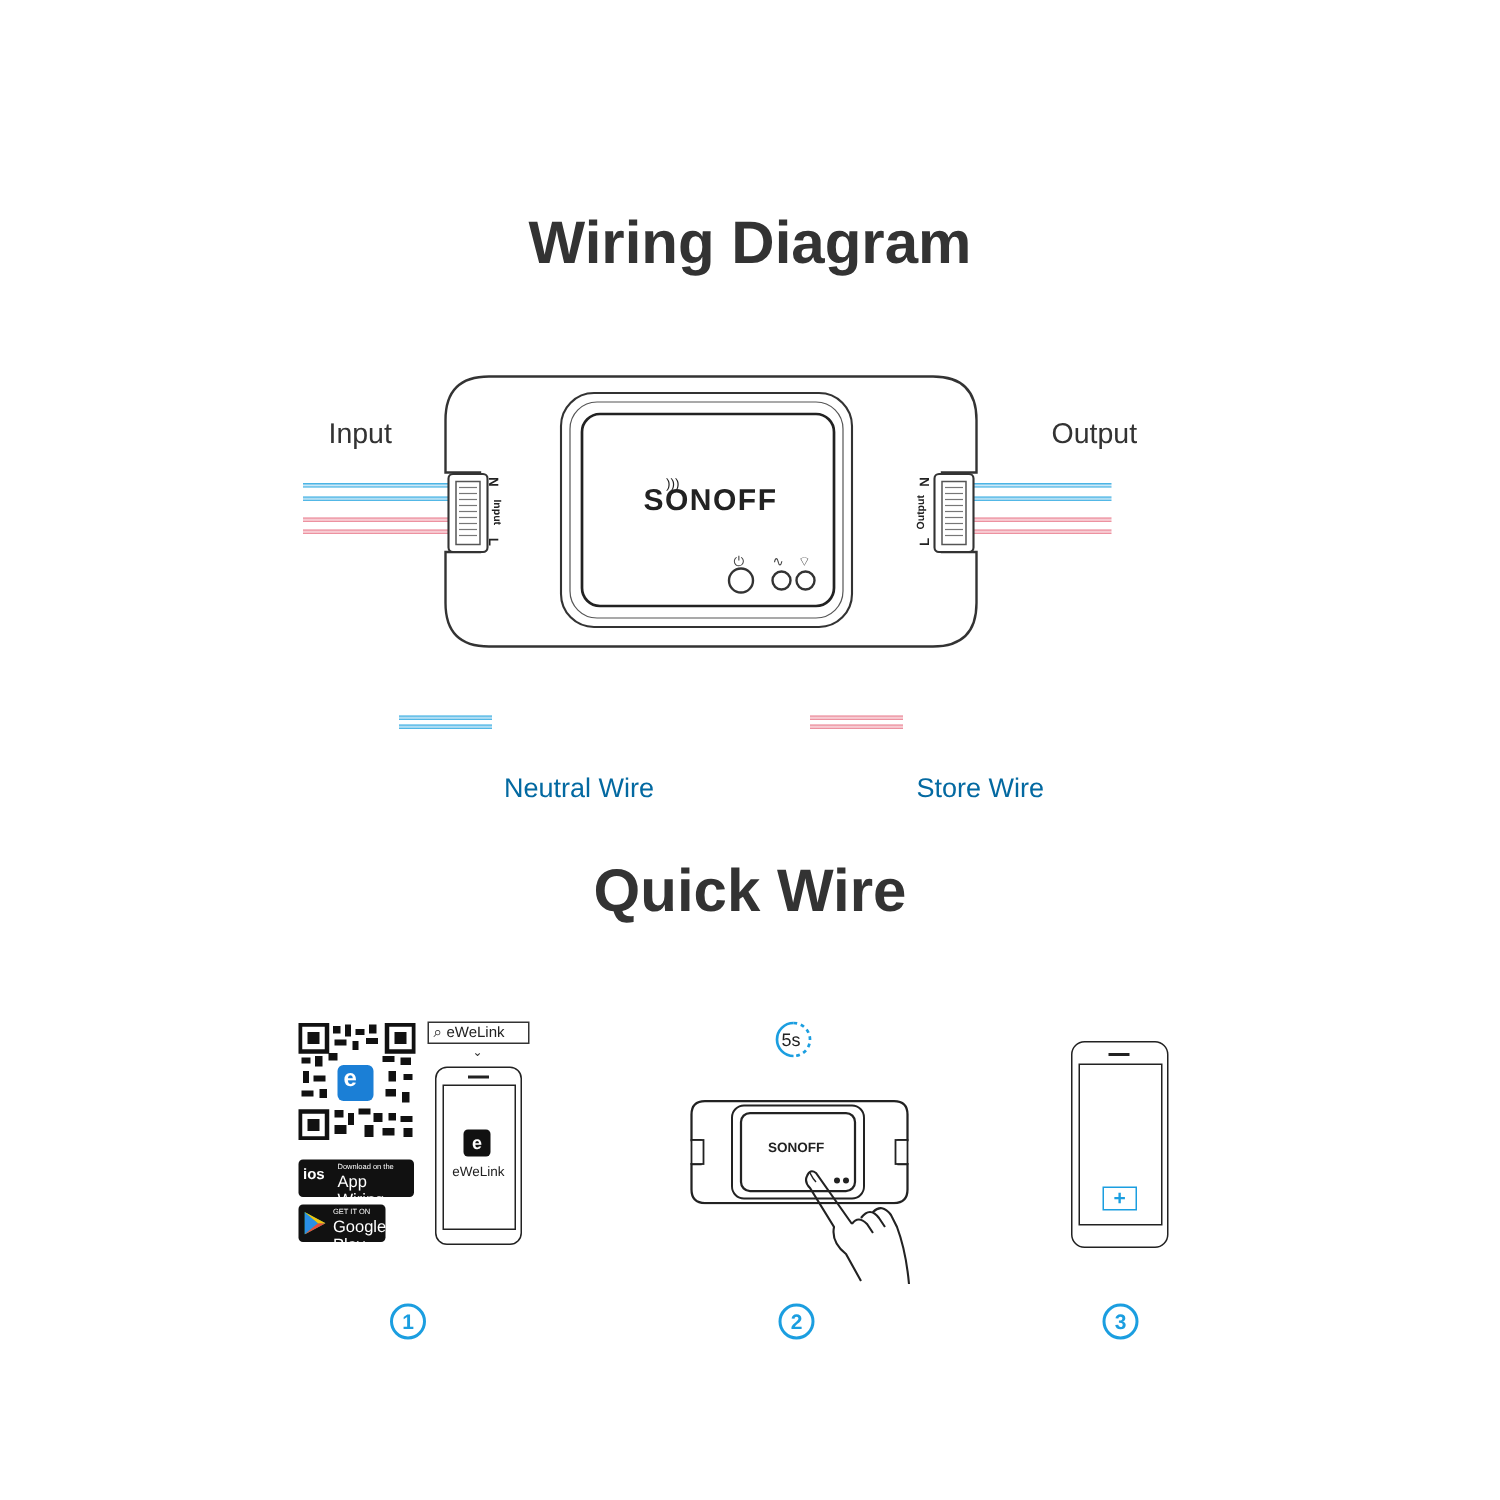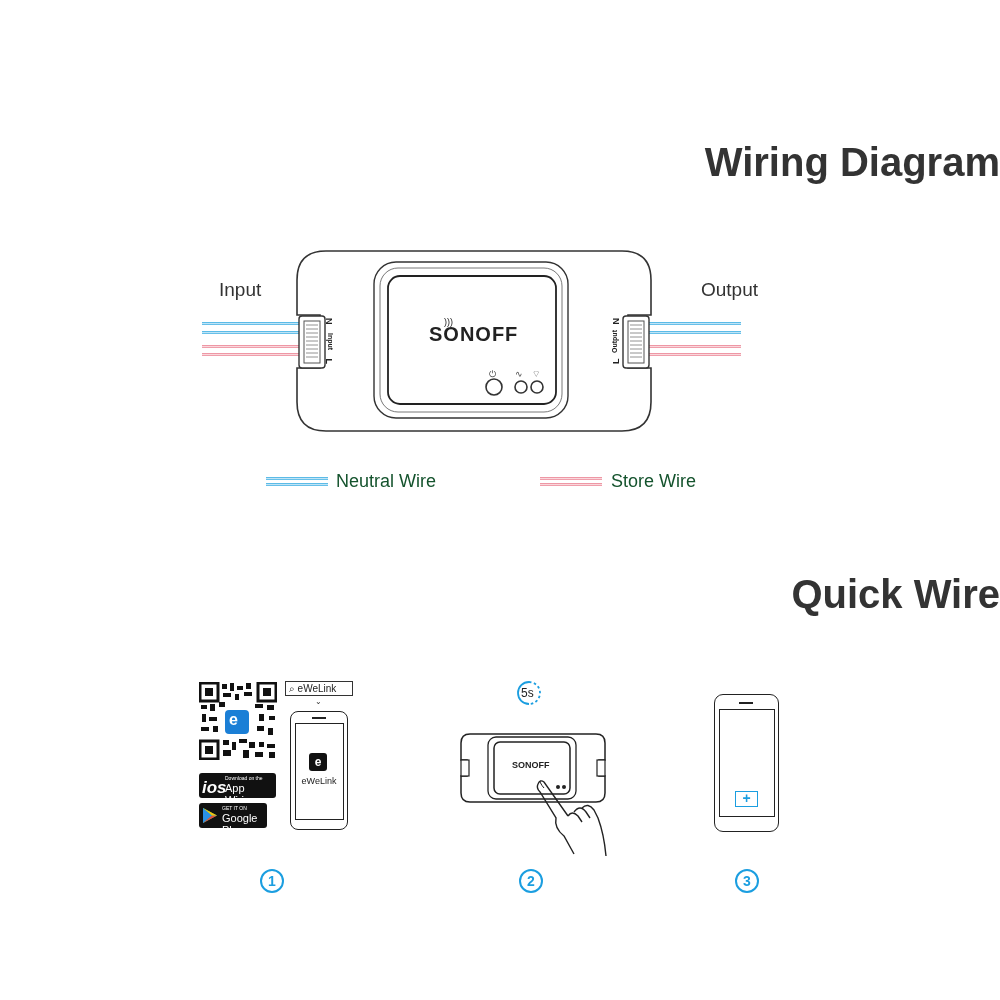--- a/index.html
+++ b/index.html
@@ -1,21 +1,21 @@
 <!DOCTYPE html>
 <html><head>
 <meta charset="utf-8">
 <style>
   html, body { margin:0; padding:0; background:#ffffff; }
   body { width:1000px; height:1000px; position:relative; overflow:hidden;
          font-family: "Liberation Sans", sans-serif; color:#333333; }
   .abs { position:absolute; }
-  .title { font-weight:bold; font-size:40px; color:#333333; text-align:right; width:1000px; left:0; }
+  .title { font-weight:bold; font-size:40px; color:#333333; text-align:center; width:1000px; left:0; }
   .label { font-size:19px; color:#333333; }
-  .legend-label { font-size:18px; color:#14532d; }
+  .legend-label { font-size:18px; color:#0369a1;margin-top:44px; }
   .wire { position:absolute; height:3px; }
   .wire.blue { background:linear-gradient(#2aa7e0, #cfeaf8 55%, #2aa7e0); }
   .wire.red { background:linear-gradient(#e8788a, #fbe0e4 55%, #e8788a); }
   .stepnum { width:20px; height:20px; border:2px solid #1b9ee0; border-radius:50%;
              color:#1b9ee0; font-weight:bold; font-size:14px; text-align:center; line-height:20px; }
   .badge { background:#111; color:#fff; border-radius:3px; }
   svg { display:block; }
 </style>
 </head>
 <body>
@@ -161,25 +161,25 @@
 <div class="abs" style="left:315px; top:697px; font-size:8px; color:#333;">⌄</div>
 
 <div class="abs" style="left:290px; top:711px; width:58px; height:119px; border:1.8px solid #222; border-radius:8px; box-sizing:border-box;">
   <div style="position:absolute; left:21px; top:5px; width:14px; height:2px; background:#222;"></div>
   <div style="position:absolute; left:4px; top:11px; width:47px; height:95px; border:1.4px solid #222;"></div>
 </div>
 <div class="abs" style="left:309px; top:753px; width:18px; height:18px; background:#111; border-radius:3px; color:#fff; font-size:12px; font-weight:bold; text-align:center; line-height:18px;">e</div>
 <div class="abs" style="left:301px; top:776px; font-size:9px; color:#222; width:36px; text-align:center;">eWeLink</div>
 
 <div class="abs badge" style="left:199px; top:773px; width:77px; height:25px;">
-  <span class="abs" style="left:3px; top:5px; font-size:17px; font-weight:bold; font-style:italic;">ios</span>
+  <span class="abs" style="left:3px; top:5px; font-size:10px; font-weight:bold; ">ios</span>
   <span class="abs" style="left:26px; top:2px; font-size:5px;">Download on the</span>
   <span class="abs" style="left:26px; top:9px; font-size:11px;">App Wiring</span>
 </div>
-<div class="abs badge" style="left:199px; top:803px; width:68px; height:25px;">
+<div class="abs badge" style="left:199px; top:803px; width:58px; height:25px;">
   <span class="abs" style="left:4px; top:5px;">
     <svg width="14" height="15" viewBox="0 0 14 15">
         <polygon points="0,0 14,7.5 0,15" fill="#30c07a"></polygon>
         <polygon points="0,0 9,7.5 0,15" fill="#2a8fe6"></polygon>
         <polygon points="0,15 9,7.5 14,7.5" fill="#e94b3c"></polygon>
         <polygon points="0,0 9,7.5 14,7.5" fill="#f4c20d"></polygon>
       </svg>
   </span>
   <span class="abs" style="left:23px; top:2px; font-size:5px;">GET IT ON</span>
   <span class="abs" style="left:23px; top:9px; font-size:11px;">Google Play</span>

